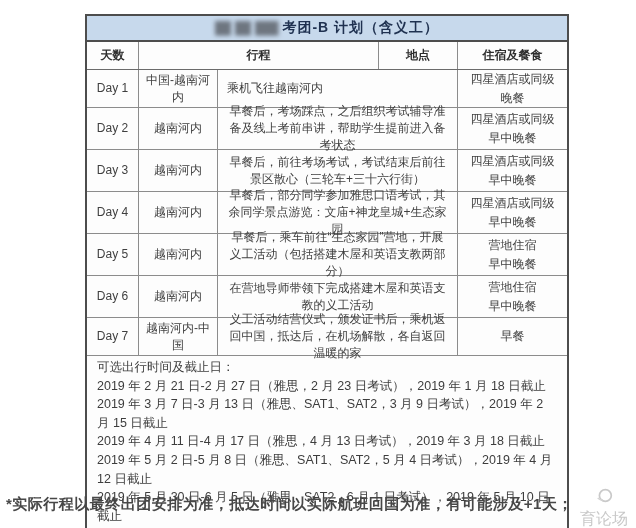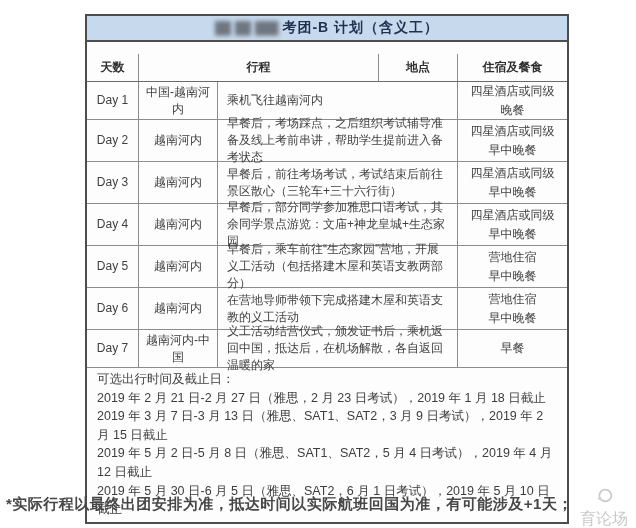--- a/index.html
+++ b/index.html
@@ -29,33 +29,33 @@
   }
   .redacted {
     filter:blur(2px);
     color:#6e7680;
     margin-right:5px;
     font-size:12px;
     letter-spacing:-1px;
   }
   .row { display:flex; width:100%; border-bottom:1px solid #8c8c8c; }
   .row:last-child { border-bottom:none; }
-  .header-row { height:28px; font-weight:bold; color:#2e2e2e; border-bottom:1px solid #6b6b6b;margin-top:12px; }
+  .header-row { height:28px; font-weight:bold; color:#2e2e2e; border-bottom:1px solid #6b6b6b; }
   .cell {
     border-right:1px solid #8c8c8c;
     display:flex; align-items:center; justify-content:center;
     text-align:center;
     font-size:12px;
     line-height:17px;
     padding:2px 4px;
   }
   .cell:last-child { border-right:none; }
   .c-day  { width:52px;  flex:0 0 52px; }
   .c-loc  { width:79px;  flex:0 0 79px; }
-  .c-itin { width:240px; flex:0 0 240px; justify-content:flex-start; text-align:left; padding:3px 9px; }
+  .c-itin { width:240px; flex:0 0 240px; justify-content:flex-start; text-align:center; padding:3px 9px; }
   .c-lodg { width:109px; flex:0 0 109px; flex-direction:column; justify-content:center; line-height:19px; }
   .c-lodg span:empty { display:none; }
   .r1,.r7 { height:38px; }
   .r2,.r3,.r4,.r5,.r6 { height:42px; }
   .dates-block {
     padding:2px 10px 3px 10px;
     font-size:12.5px;
     line-height:18.6px;
     color:#3d3d3d;
   }
@@ -166,20 +166,21 @@
     <div class="cell c-lodg">
       <span>早餐</span>
 
     </div>
   </div>
 
   <div class="dates-block">
     <div>可选出行时间及截止日：</div>
     <div>2019 年 2 月 21 日-2 月 27 日（雅思，2 月 23 日考试），2019 年 1 月 18 日截止</div>
     <div>2019 年 3 月 7 日-3 月 13 日（雅思、SAT1、SAT2，3 月 9 日考试），2019 年 2 月 15 日截止</div>
+    <div>2019 年 4 月 11 日-4 月 17 日（雅思，4 月 13 日考试），2019 年 3 月 18 日截止</div>
     <div>2019 年 5 月 2 日-5 月 8 日（雅思、SAT1、SAT2，5 月 4 日考试），2019 年 4 月 12 日截止</div>
     <div>2019 年 5 月 30 日-6 月 5 日（雅思、SAT2，6 月 1 日考试），2019 年 5 月 10 日截止</div>
   </div>
 
 </div>
 
 <div class="footnote">*实际行程以最终出团安排为准，抵达时间以实际航班回国为准，有可能涉及+1天；</div>
 
 <div class="watermark">
   <svg class="wm-icon" viewBox="0 0 20 20">

